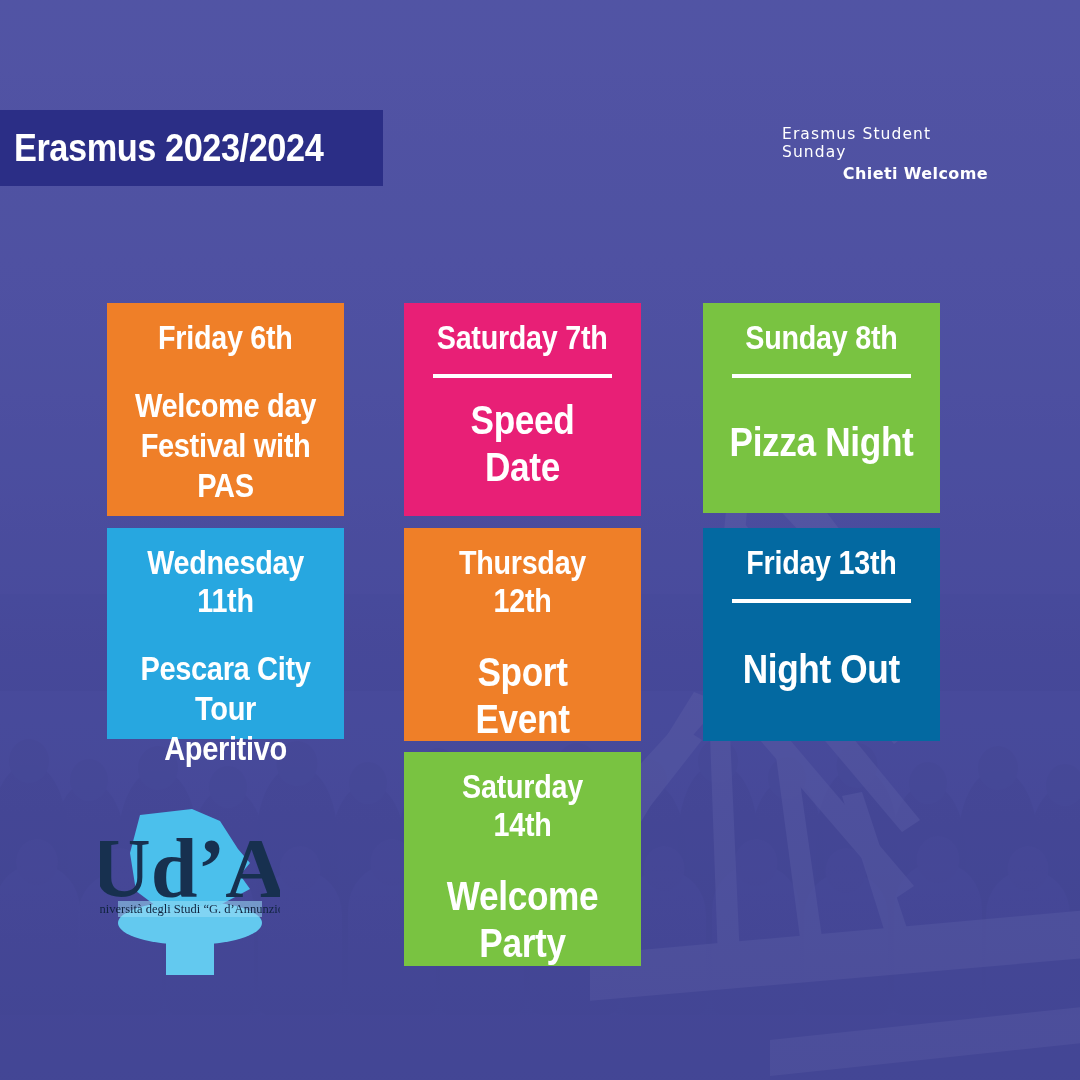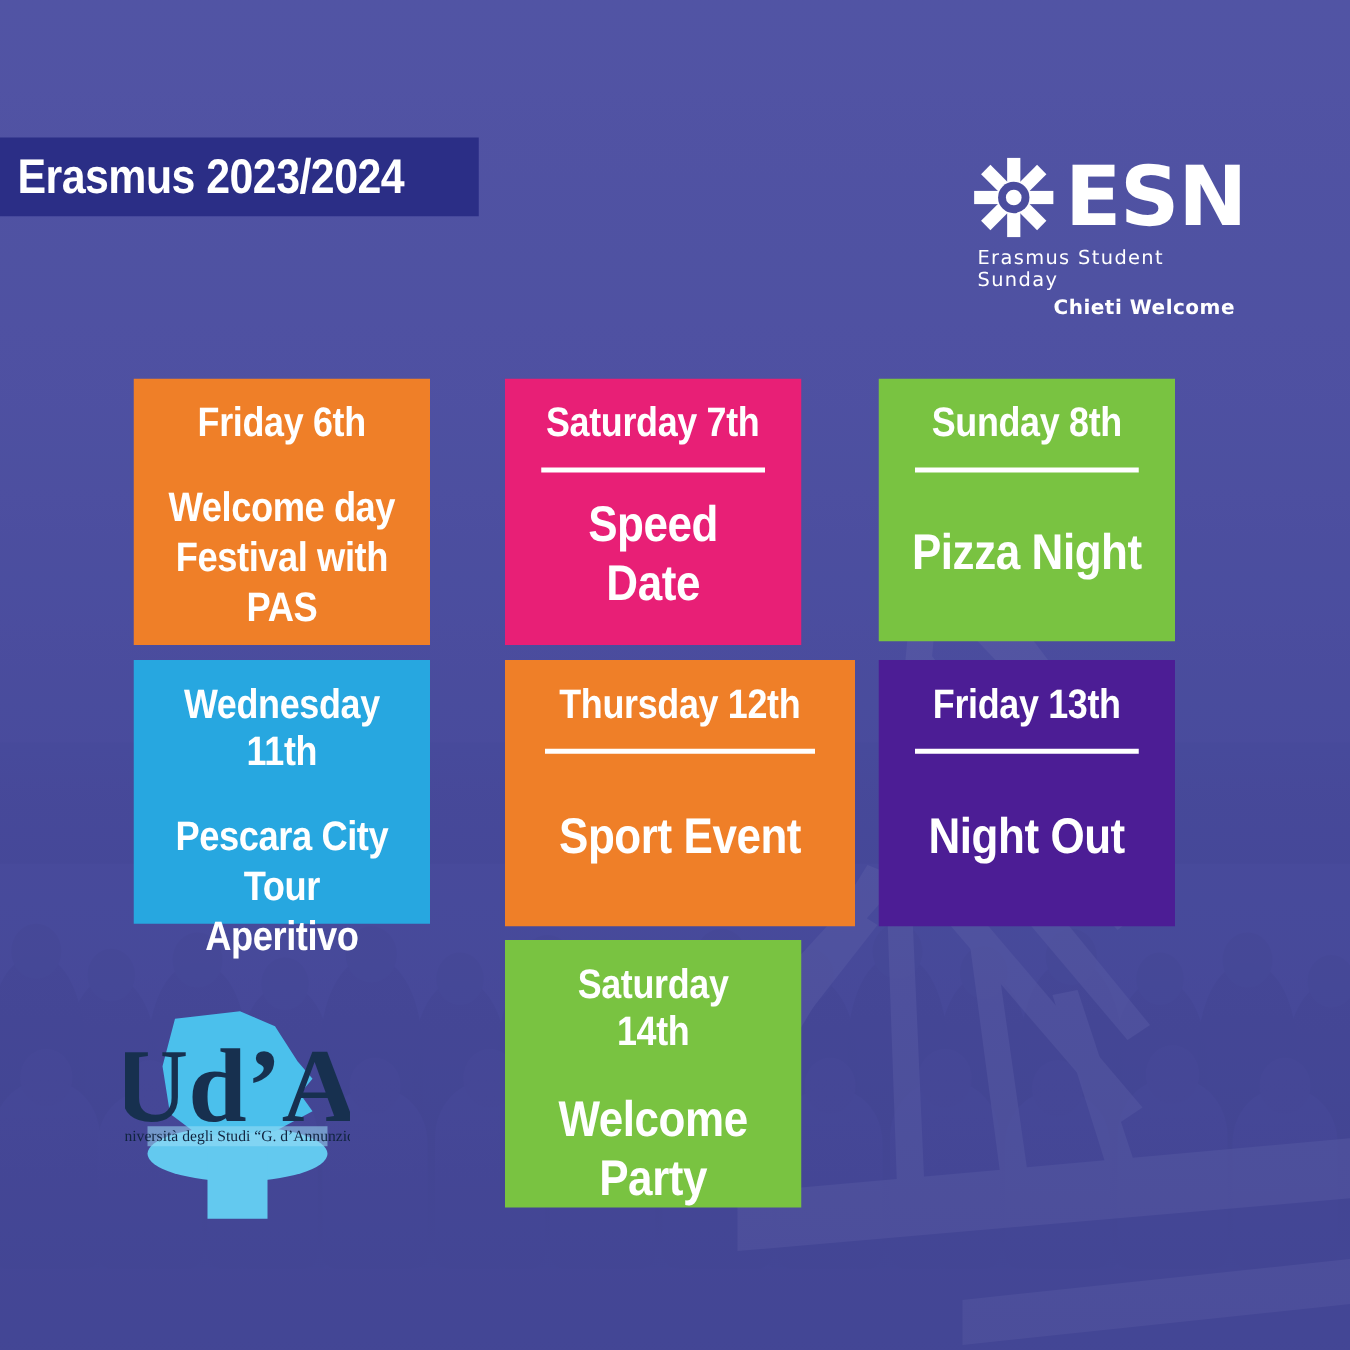--- a/index.html
+++ b/index.html
@@ -93,21 +93,21 @@
     position: absolute;
     inset: 0;
     background: rgba(86,88,170,.34);
   }
 
   
   .title-banner {
     position: absolute;
     left: 0;
     top: 110px;
-    height: 63px;
+    height: 76px;
     background: #2b2e86;
     display: flex;
     align-items: center;
     padding: 0 18px 0 14px;
   }
   .title-banner .title-text {
     color: #ffffff;
     font-size: 39px;
     font-weight: bold;
     letter-spacing: -0.5px;
@@ -328,33 +328,20 @@
 
     <div class="bg-overlay"></div>
     <div class="bg-overlay2"></div>
   </div>
 
   <div class="title-banner" style="background: rgb(43, 46, 134);">
     <span class="title-text">Erasmus 2023/2024</span>
   </div>
 
   <div class="esn-logo">
-    <div class="esn-top">
-      <svg class="esn-star" viewBox="0 0 100 100">
-        <g fill="#ffffff">
-          <rect x="42" y="2" width="16" height="96"></rect>
-          <rect x="2" y="42" width="96" height="16"></rect>
-          <rect x="42" y="2" width="16" height="96" transform="rotate(45 50 50)"></rect>
-          <rect x="42" y="2" width="16" height="96" transform="rotate(-45 50 50)"></rect>
-          <circle cx="50" cy="50" r="19" fill="#4b4d9e"></circle>
-          <circle cx="50" cy="50" r="9.5" fill="#ffffff"></circle>
-        </g>
-      </svg>
-      <span class="esn-word">ESN</span>
-    </div>
     <div class="esn-sub">Erasmus Student Sunday</div>
     <div class="esn-section">Chieti Welcome</div>
   </div>
 
   <div class="card" style="left: 107px; top: 303px; width: 237px; height: 213px; background: rgb(239, 127, 40);">
     <div class="day">Friday 6th</div>
     <div class="rule"></div>
     <div class="event small">
       <div>Welcome day</div>
       <div>Festival with PAS</div>
@@ -375,27 +362,27 @@
 
   <div class="card" style="left: 107px; top: 528px; width: 237px; height: 211px; background: rgb(39, 167, 224);">
     <div class="day">Wednesday 11th</div>
     <div class="rule"></div>
     <div class="event small">
       <div>Pescara City Tour</div>
       <div>Aperitivo</div>
     </div>
   </div>
 
-  <div class="card" style="left: 404px; top: 528px; width: 280px; height: 213px; background: rgb(239, 127, 40);">
+  <div class="card" style="left: 404px; top: 528px; width: 237px; height: 213px; background: rgb(239, 127, 40);">
     <div class="day">Thursday 12th</div>
     <div class="rule"></div>
     <div class="event">Sport Event</div>
   </div>
 
-  <div class="card" style="left: 703px; top: 528px; width: 237px; height: 213px; background: #4c1d95;">
+  <div class="card" style="left: 703px; top: 528px; width: 237px; height: 213px; background: #0369a1;">
     <div class="day">Friday 13th</div>
     <div class="rule"></div>
     <div class="event">Night Out</div>
   </div>
 
   <div class="card" style="left: 404px; top: 752px; width: 237px; height: 214px; background: rgb(121, 195, 65);">
     <div class="day">Saturday 14th</div>
     <div class="rule"></div>
     <div class="event">Welcome Party</div>
   </div>

